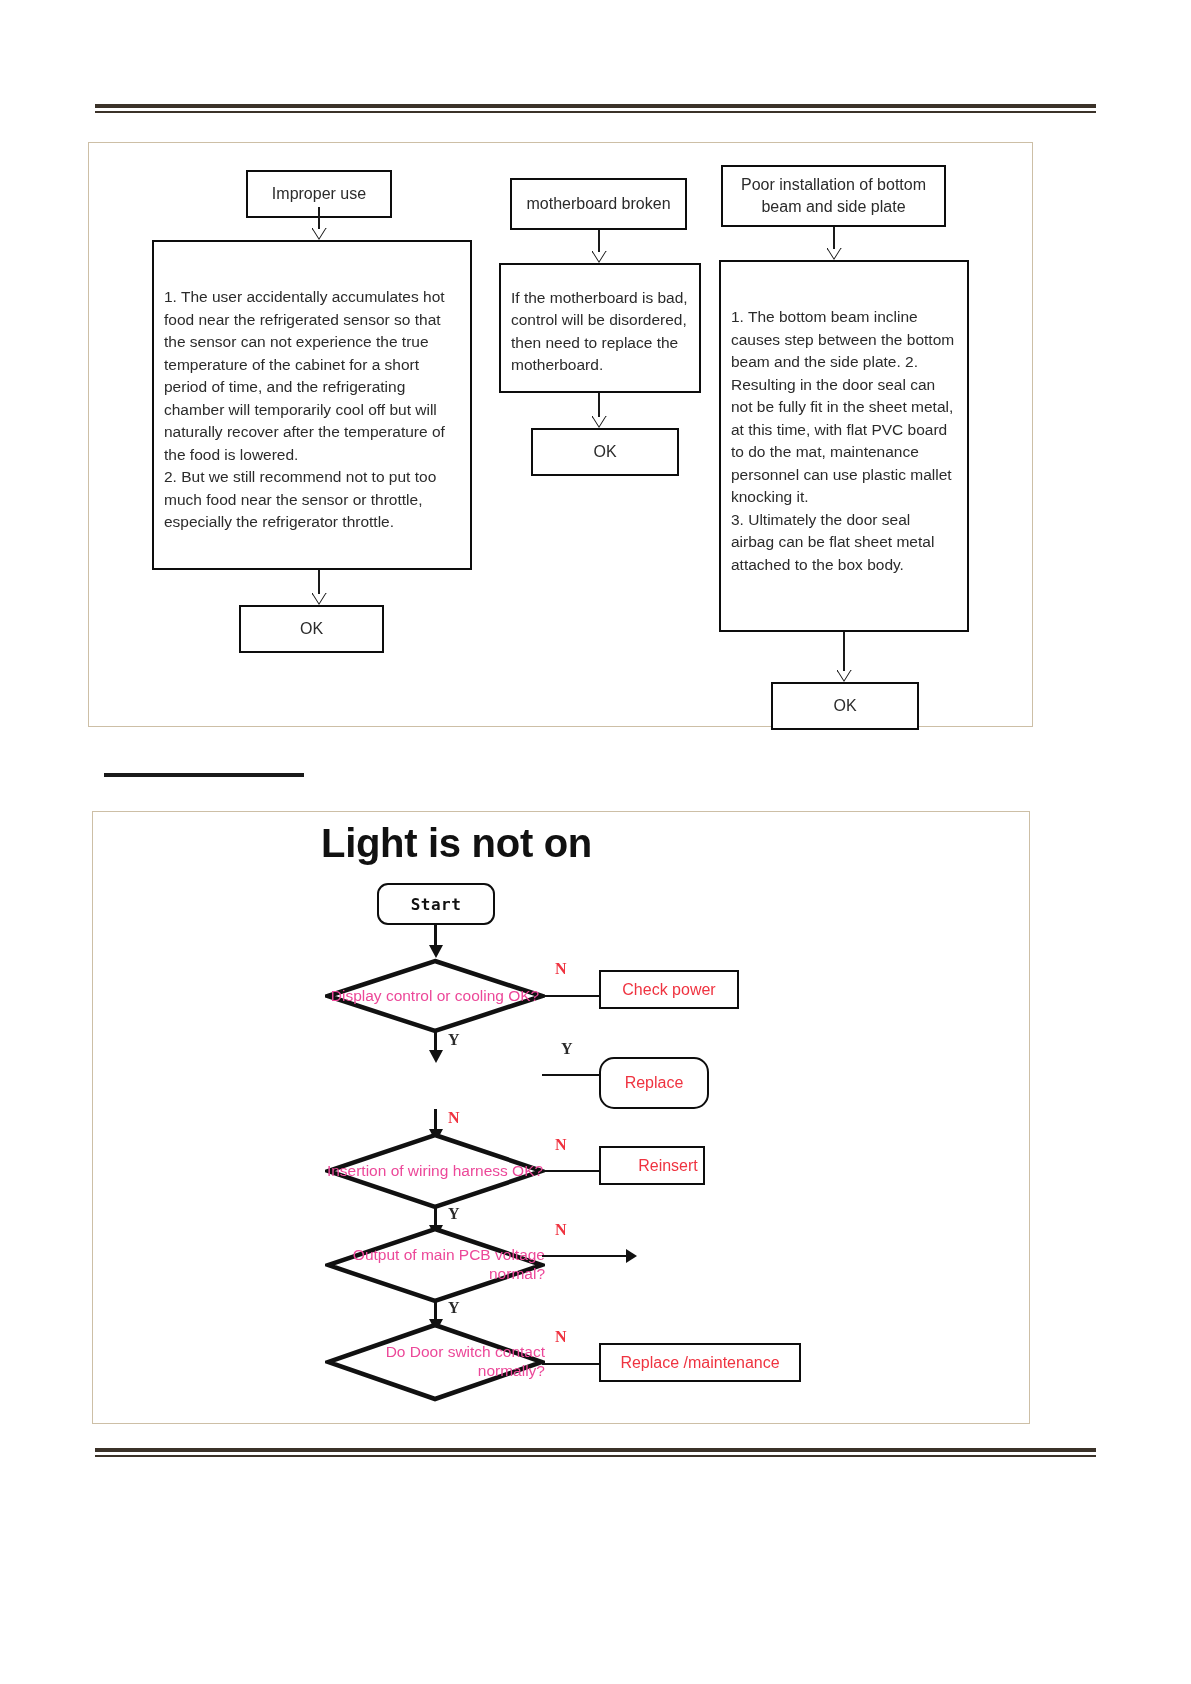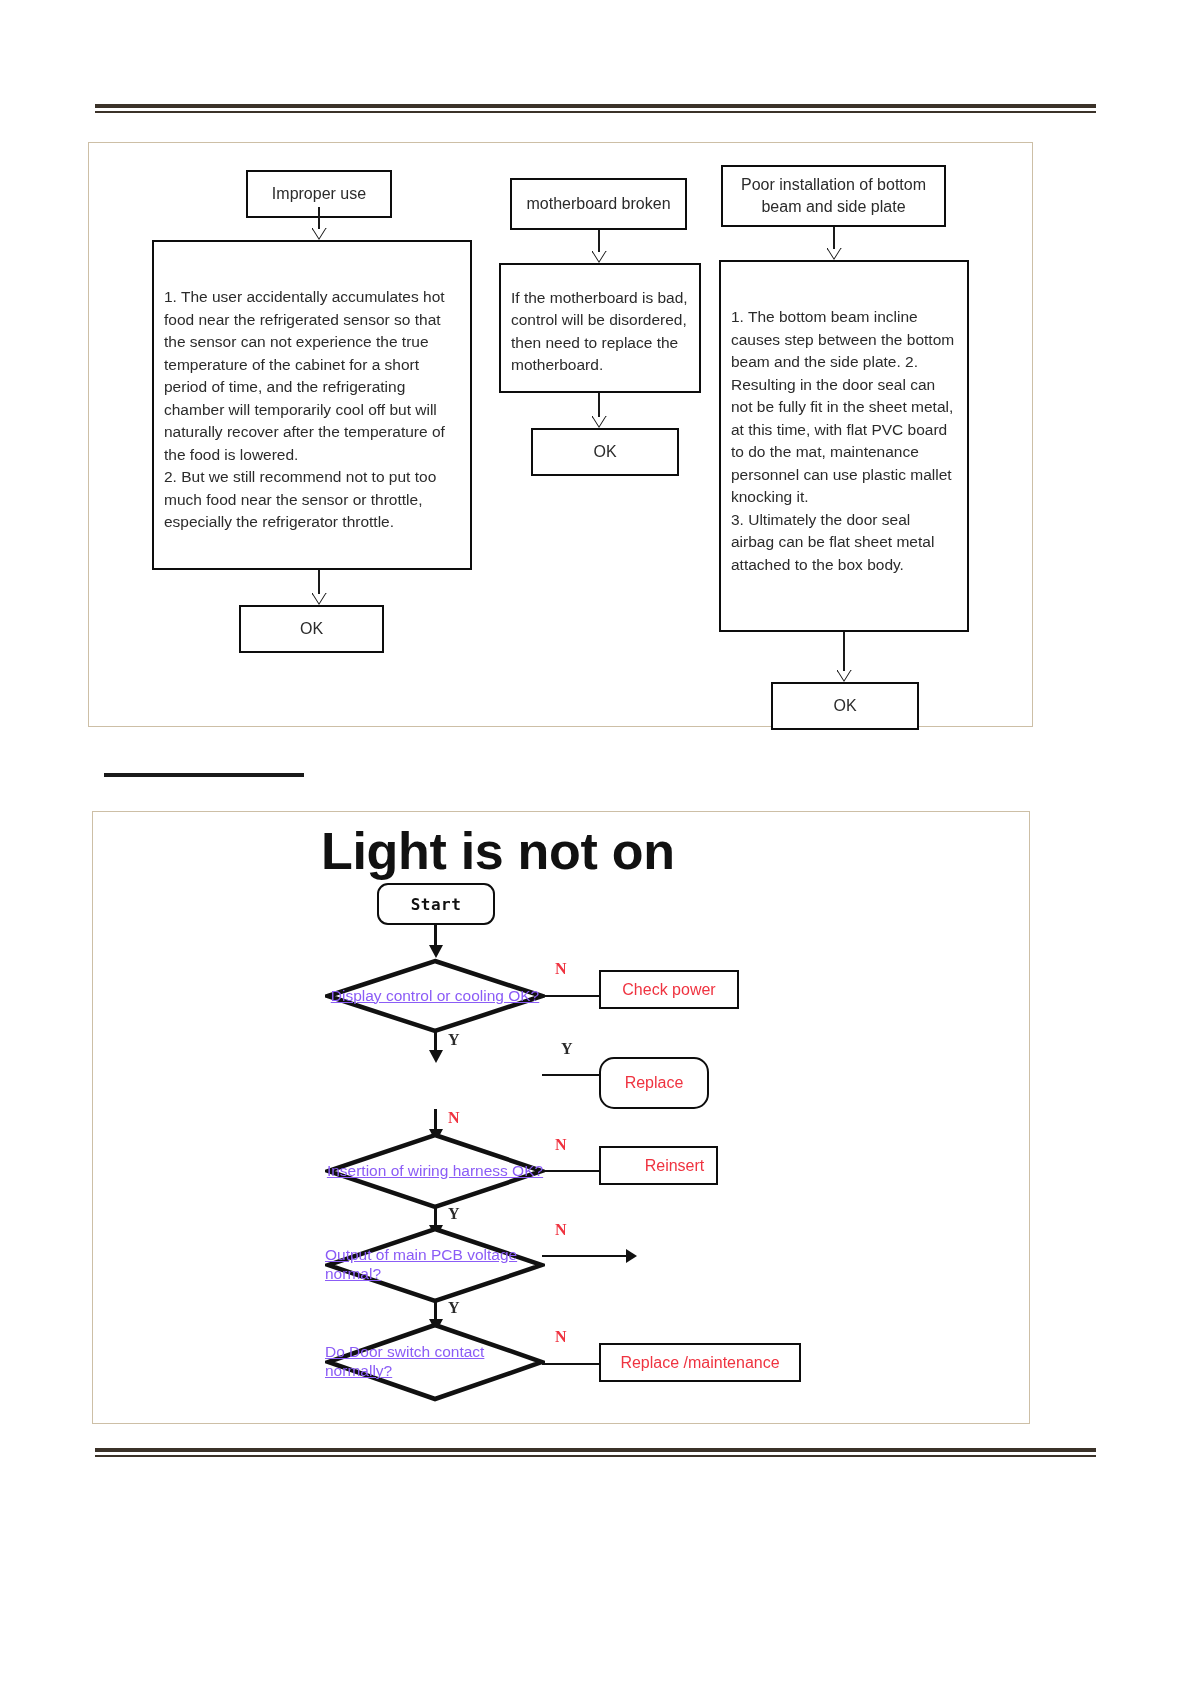--- a/index.html
+++ b/index.html
@@ -71,21 +71,21 @@
     transform: skewX(0deg);
     background:transparent;
     left:0.5px;
     clip-path: polygon(0 0, 50% 100%, 100% 0, 93% 0, 50% 86%, 7% 0);
     background:#1a1a1a;
   }
 
   
   .fc-title {
     position:absolute;
-    font-size:52px;
+    font-size:40px;
     font-weight:bold;
     color:#111111;
     letter-spacing:-0.3px;
   }
 
   .start-node {
     position:absolute;
     border:2.5px solid #0d0d0d;
     border-radius:11px;
     background:#fff;
@@ -96,26 +96,25 @@
     color:#111;
     letter-spacing:0.5px;
   }
 
   .diamond-wrap { position:absolute; }
   .diamond-wrap svg { position:absolute; left:0; top:0; }
   .diamond-label {
     position:absolute; left:0; top:0;
     width:100%; height:100%;
     display:flex; align-items:center; justify-content:center;
-    text-align:left;
+    text-align:right;
     font-size:15.5px;
-    color:#8b5cf6;
+    color:#ec4899;
     line-height:1.22;
     pointer-events:none;
-    text-decoration:underline;
   }
 
   .action-box {
     position:absolute;
     border:2px solid #0d0d0d;
     background:#ffffff;
     display:flex; align-items:center; justify-content:center;
     color:#ef3340;
     font-size:16px;
   }
@@ -273,21 +272,21 @@
     <svg width="220" height="78" viewBox="0 0 220 78">
       <polygon points="110,3 217,39 110,75 3,39" fill="#ffffff" stroke="#111111" stroke-width="4.5"></polygon>
     </svg>
     <div class="diamond-label">Insertion of wiring harness OK?</div>
   </div>
   <div class="hconn" style="left:449px; top:352px; width:95px;">
     <div class="stem"></div>
       <div class="head"></div>
   </div>
   <div class="branch-label lbl-n" style="left:462px; top:324px;">N</div>
-  <div class="action-box" style="left:506px; top:334px; width:119px; height:39px;padding-left:32px;">
+  <div class="action-box" style="left:506px; top:334px; width:106px; height:39px;padding-left:32px;">
     <span>Reinsert</span>
   </div>
   <div class="vconn2" style="left:336px; top:394px; height:32px;">
     <div class="stem"></div>
       <div class="head"></div>
   </div>
   <div class="branch-label lbl-y" style="left:355px; top:393px;">Y</div>
 
   <div class="diamond-wrap" style="left:232px; top:414px; width:220px; height:78px;">
     <svg width="220" height="78" viewBox="0 0 220 78">

